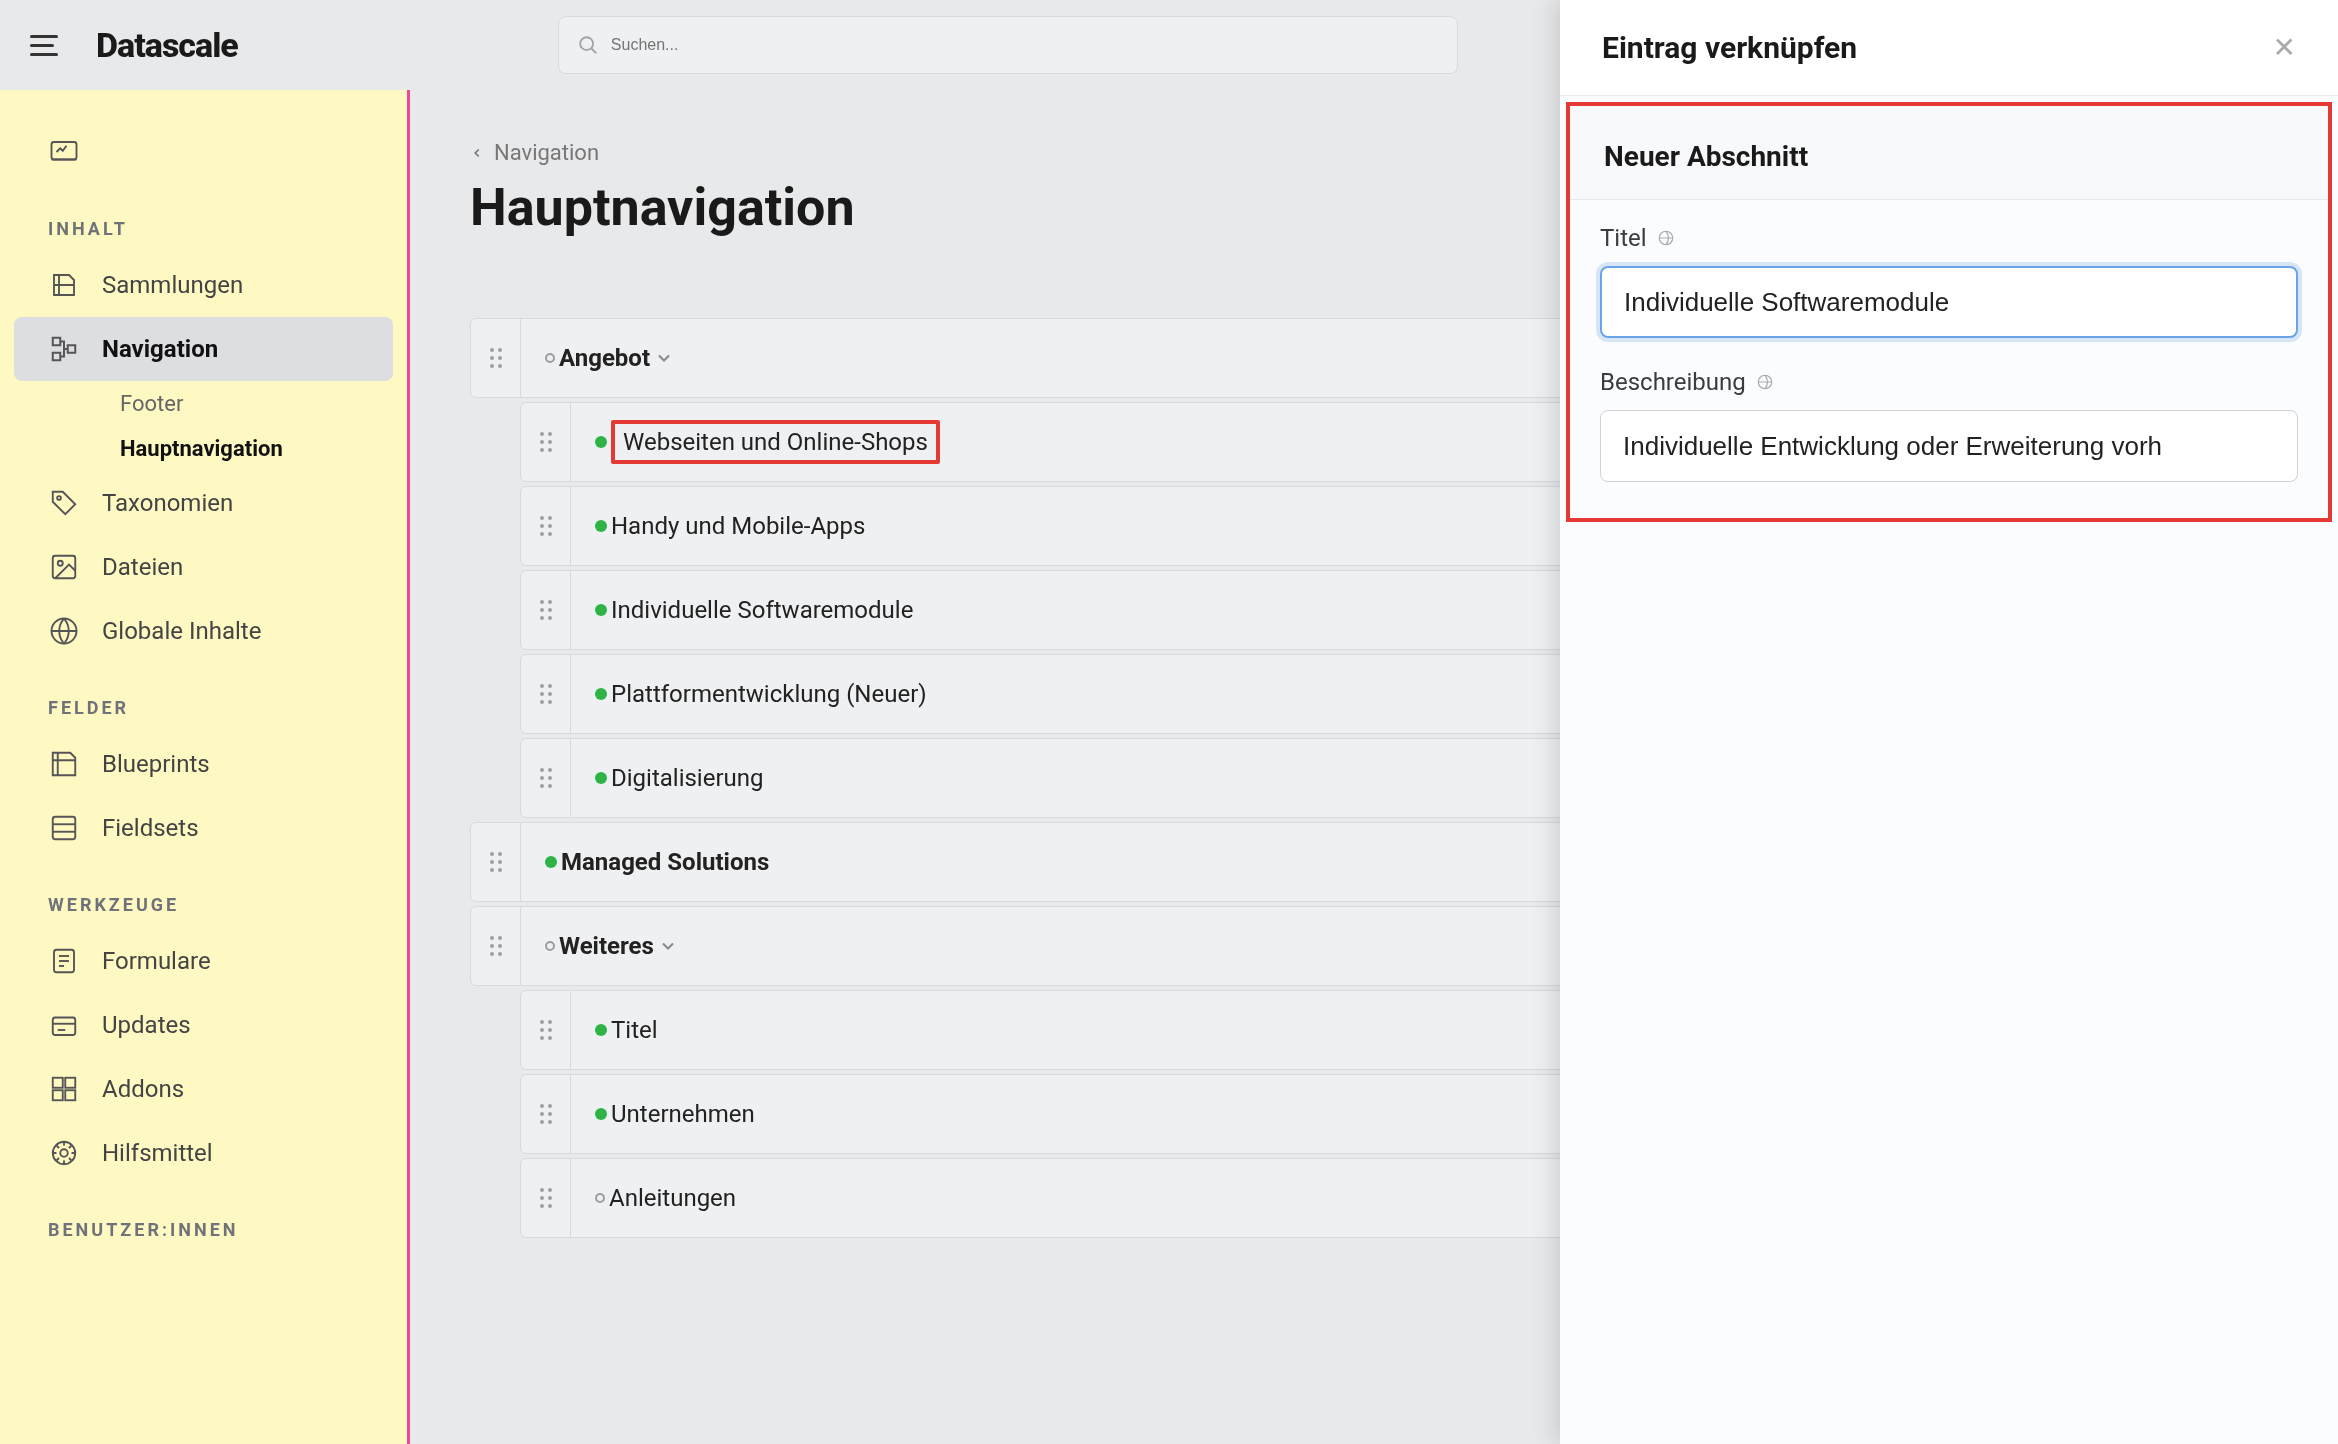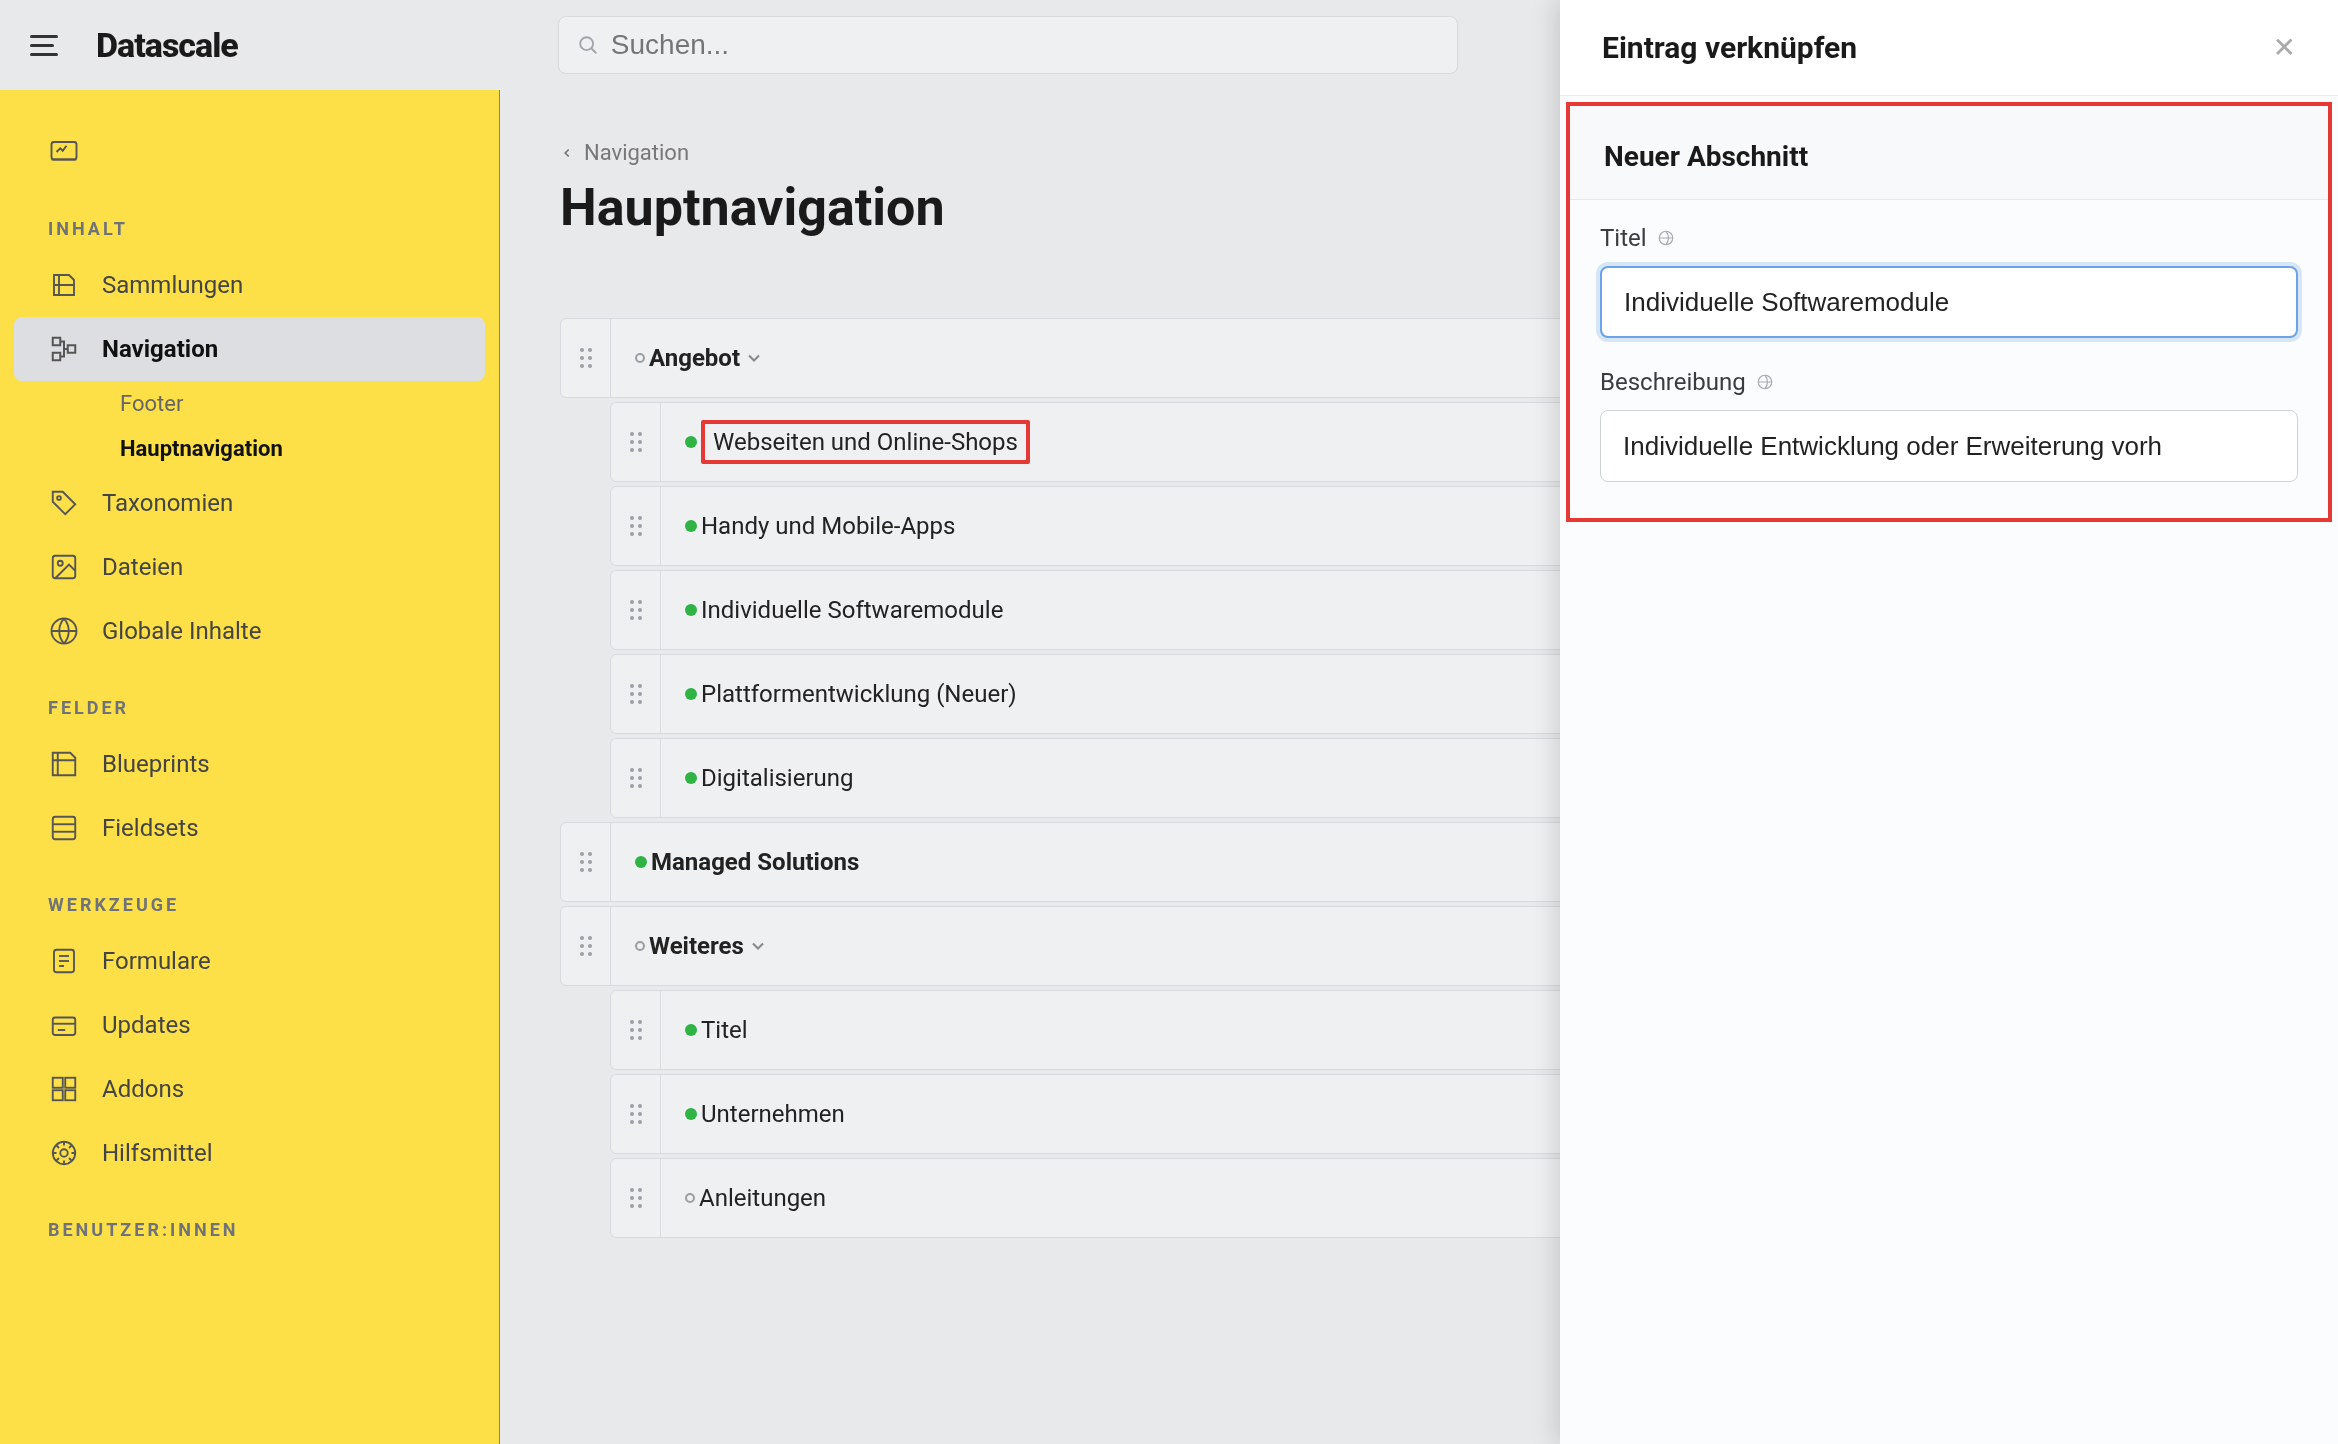--- a/index.html
+++ b/index.html
@@ -49,30 +49,30 @@
     border: 1px solid #d8dade;
     border-radius: 8px;
     display: flex;
     align-items: center;
     padding: 0 18px;
     gap: 12px;
   }
   .search-icon { color: #a0a4ab; }
   .search-input {
     border: none; outline: none; background: transparent;
-    font-size: 28px; color: #404040;
+    font-size: 16px; color: #404040;
     width: 100%;
   }
 
   
   .body-wrap { display: flex; height: calc(100% - 90px); }
   .sidebar {
-    width: 500px;
-    background: #fde047;
-    border-right: 1px solid #ec4899;
+    width: 410px;
+    background: #fef9c3;
+    border-right: 3px solid #ec4899;
     padding: 30px 0;
     overflow-y: auto;
   }
   .main {
     flex: 1;
     padding: 50px 60px;
     overflow-y: auto;
     position: relative;
   }
 

